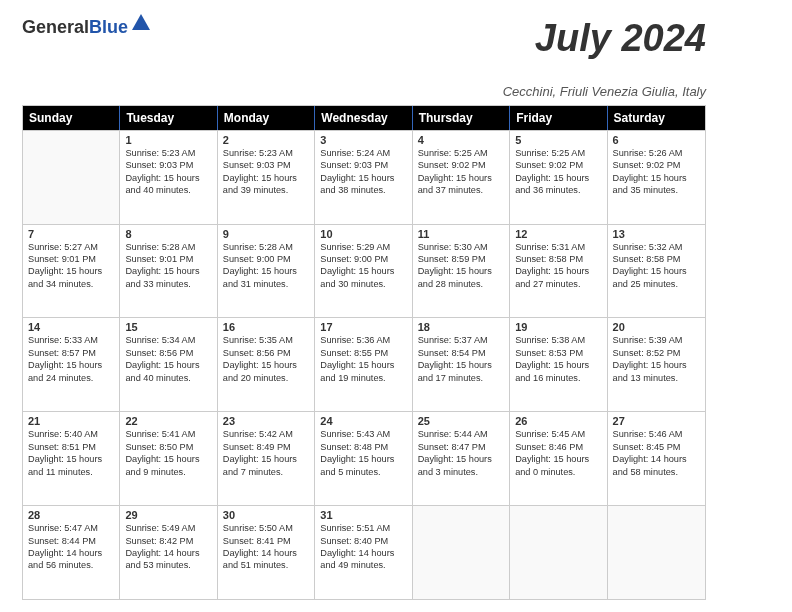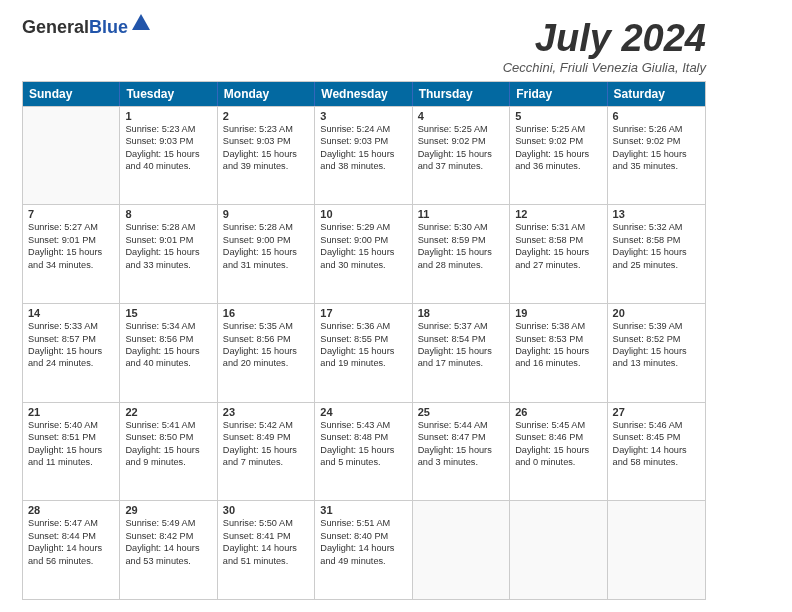--- a/index.html
+++ b/index.html
@@ -42,31 +42,32 @@
     }
     .month-title {
       font-size: 38px;
       font-weight: bold;
       color: #333;
       line-height: 1.1;
     }
     .location {
       font-size: 13px;
       color: #555;
+      margin-top: 24px;
     }
     .calendar {
       flex: 1;
       display: flex;
       flex-direction: column;
       border: 1px solid #ccc;
     }
     .cal-header {
       display: grid;
       grid-template-columns: repeat(7, 1fr);
-      background: #0369a1;
+      background: #000000;
     }
     .cal-header-cell {
       color: #fff;
       font-size: 12px;
       font-weight: bold;
       padding: 5px 6px;
       border-right: 1px solid #3366bb;
       text-align: left;
     }
     .cal-header-cell:last-child { border-right: none; }

